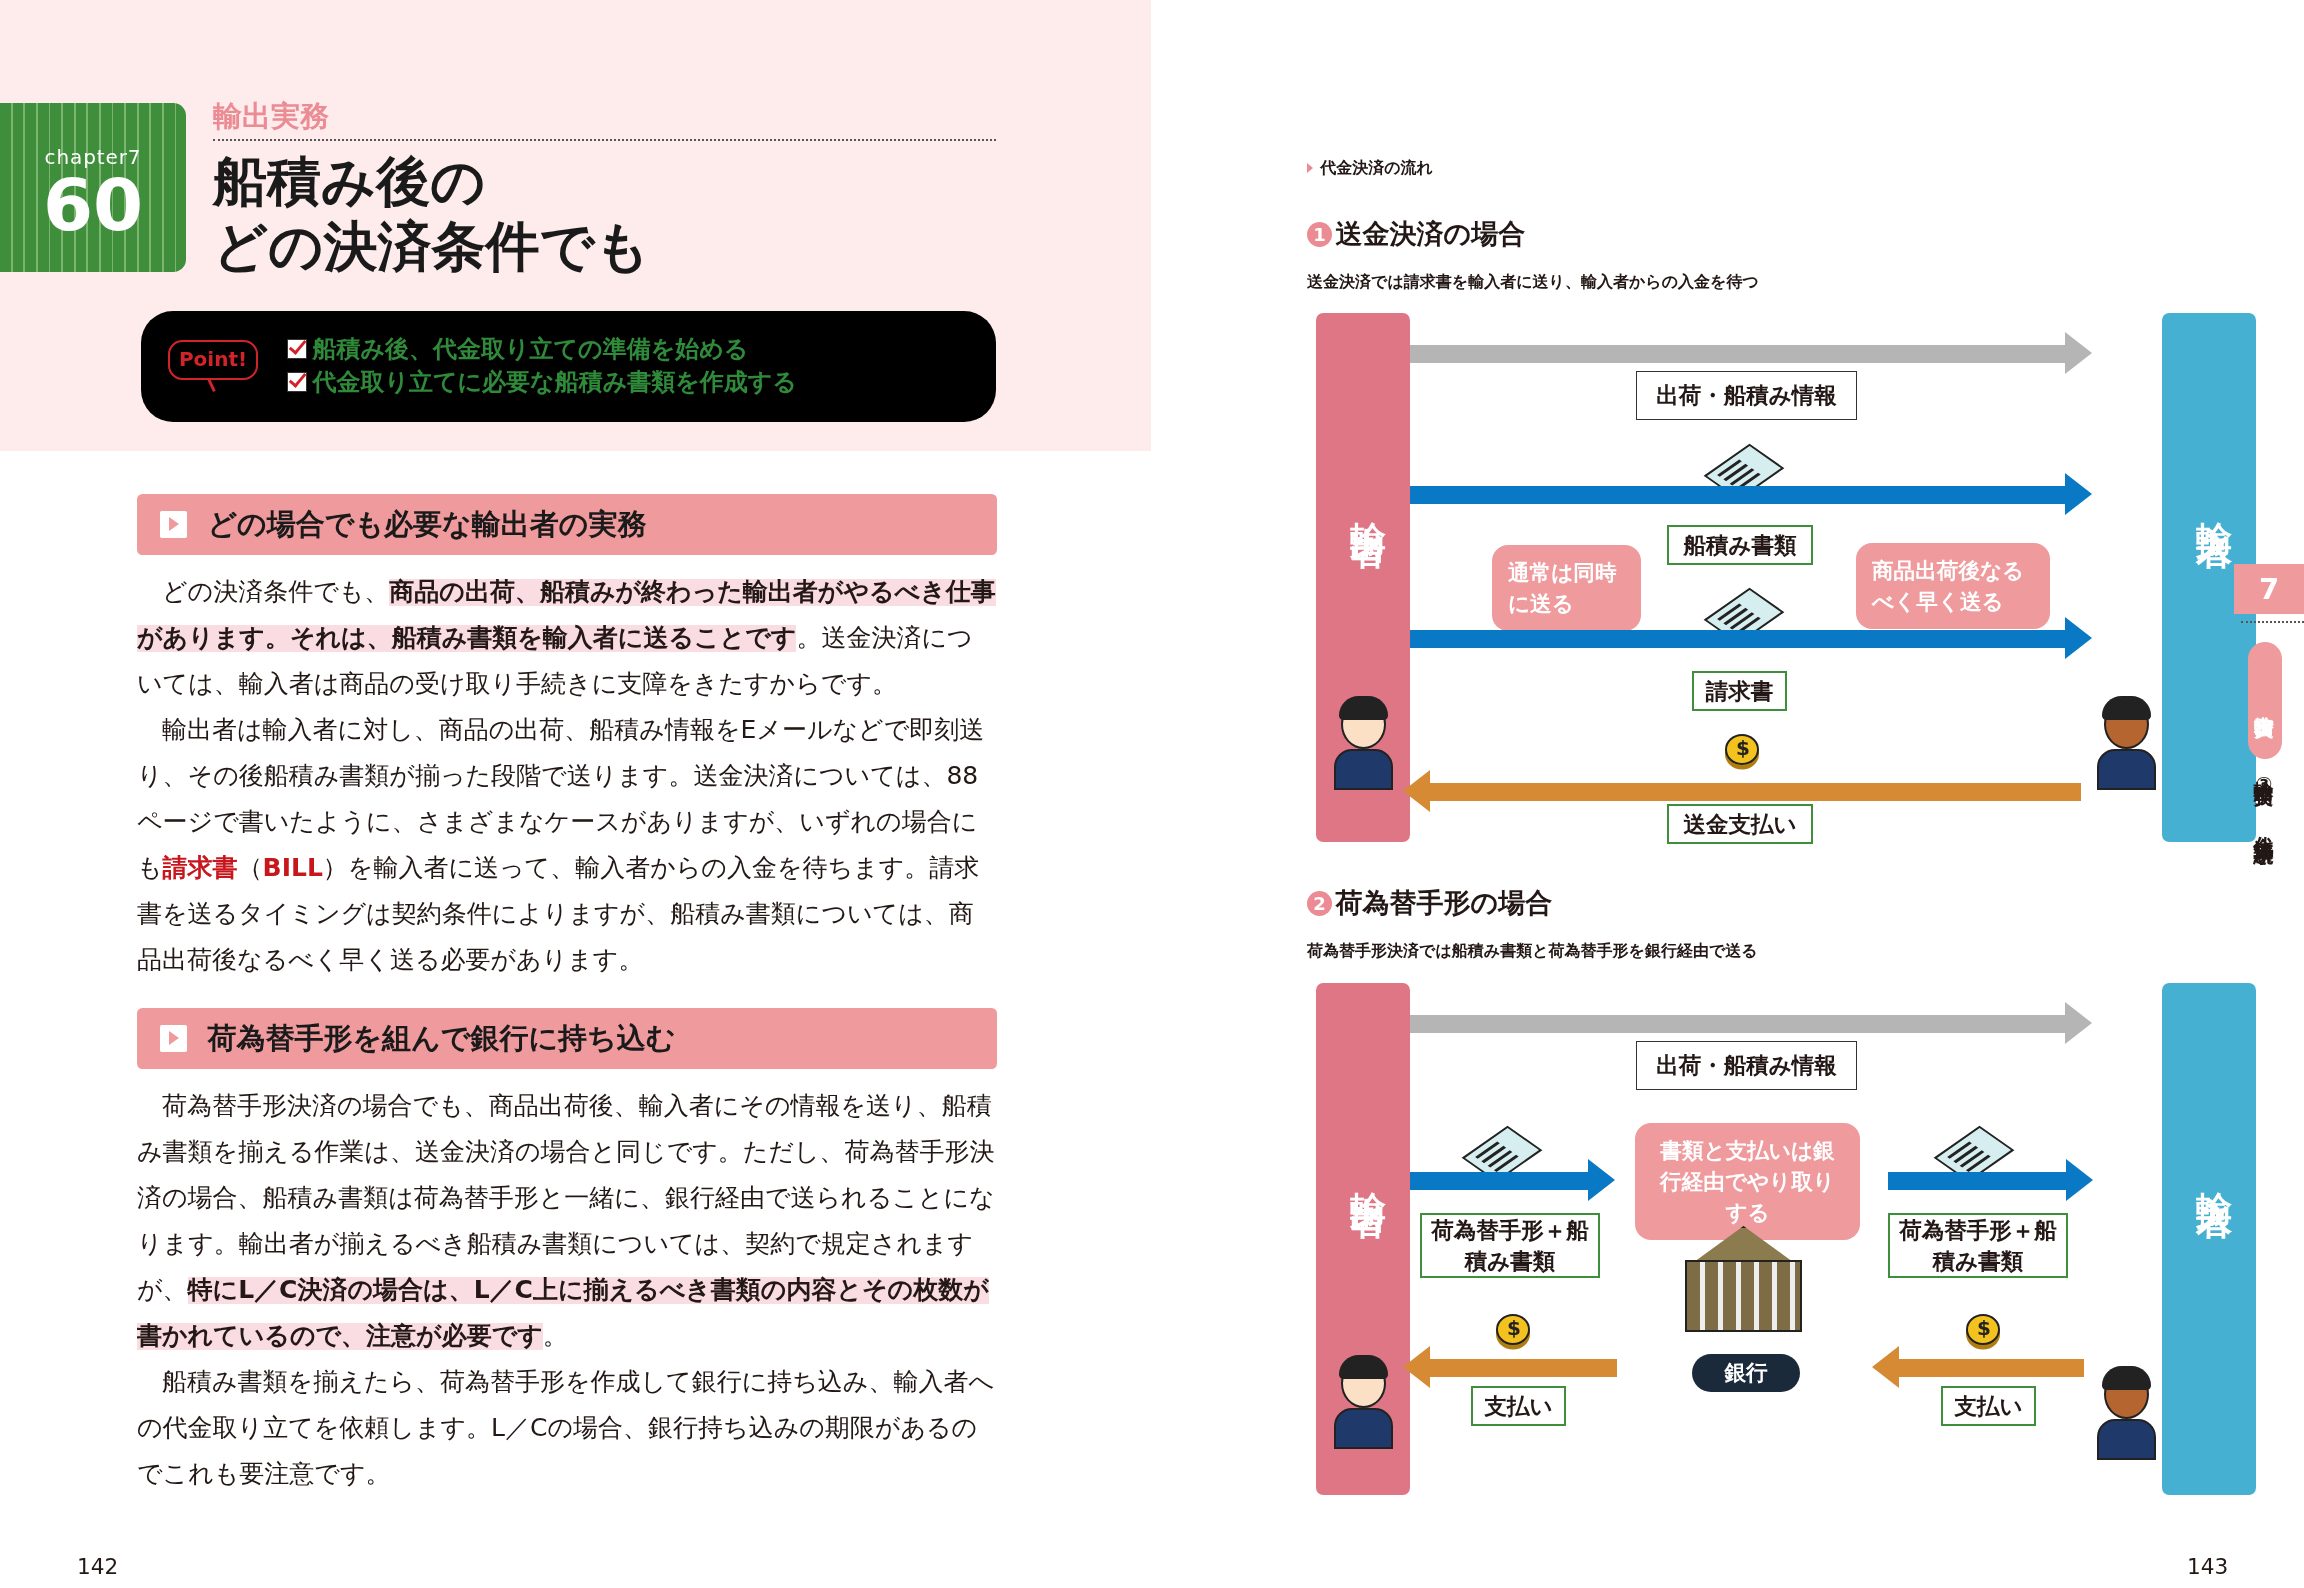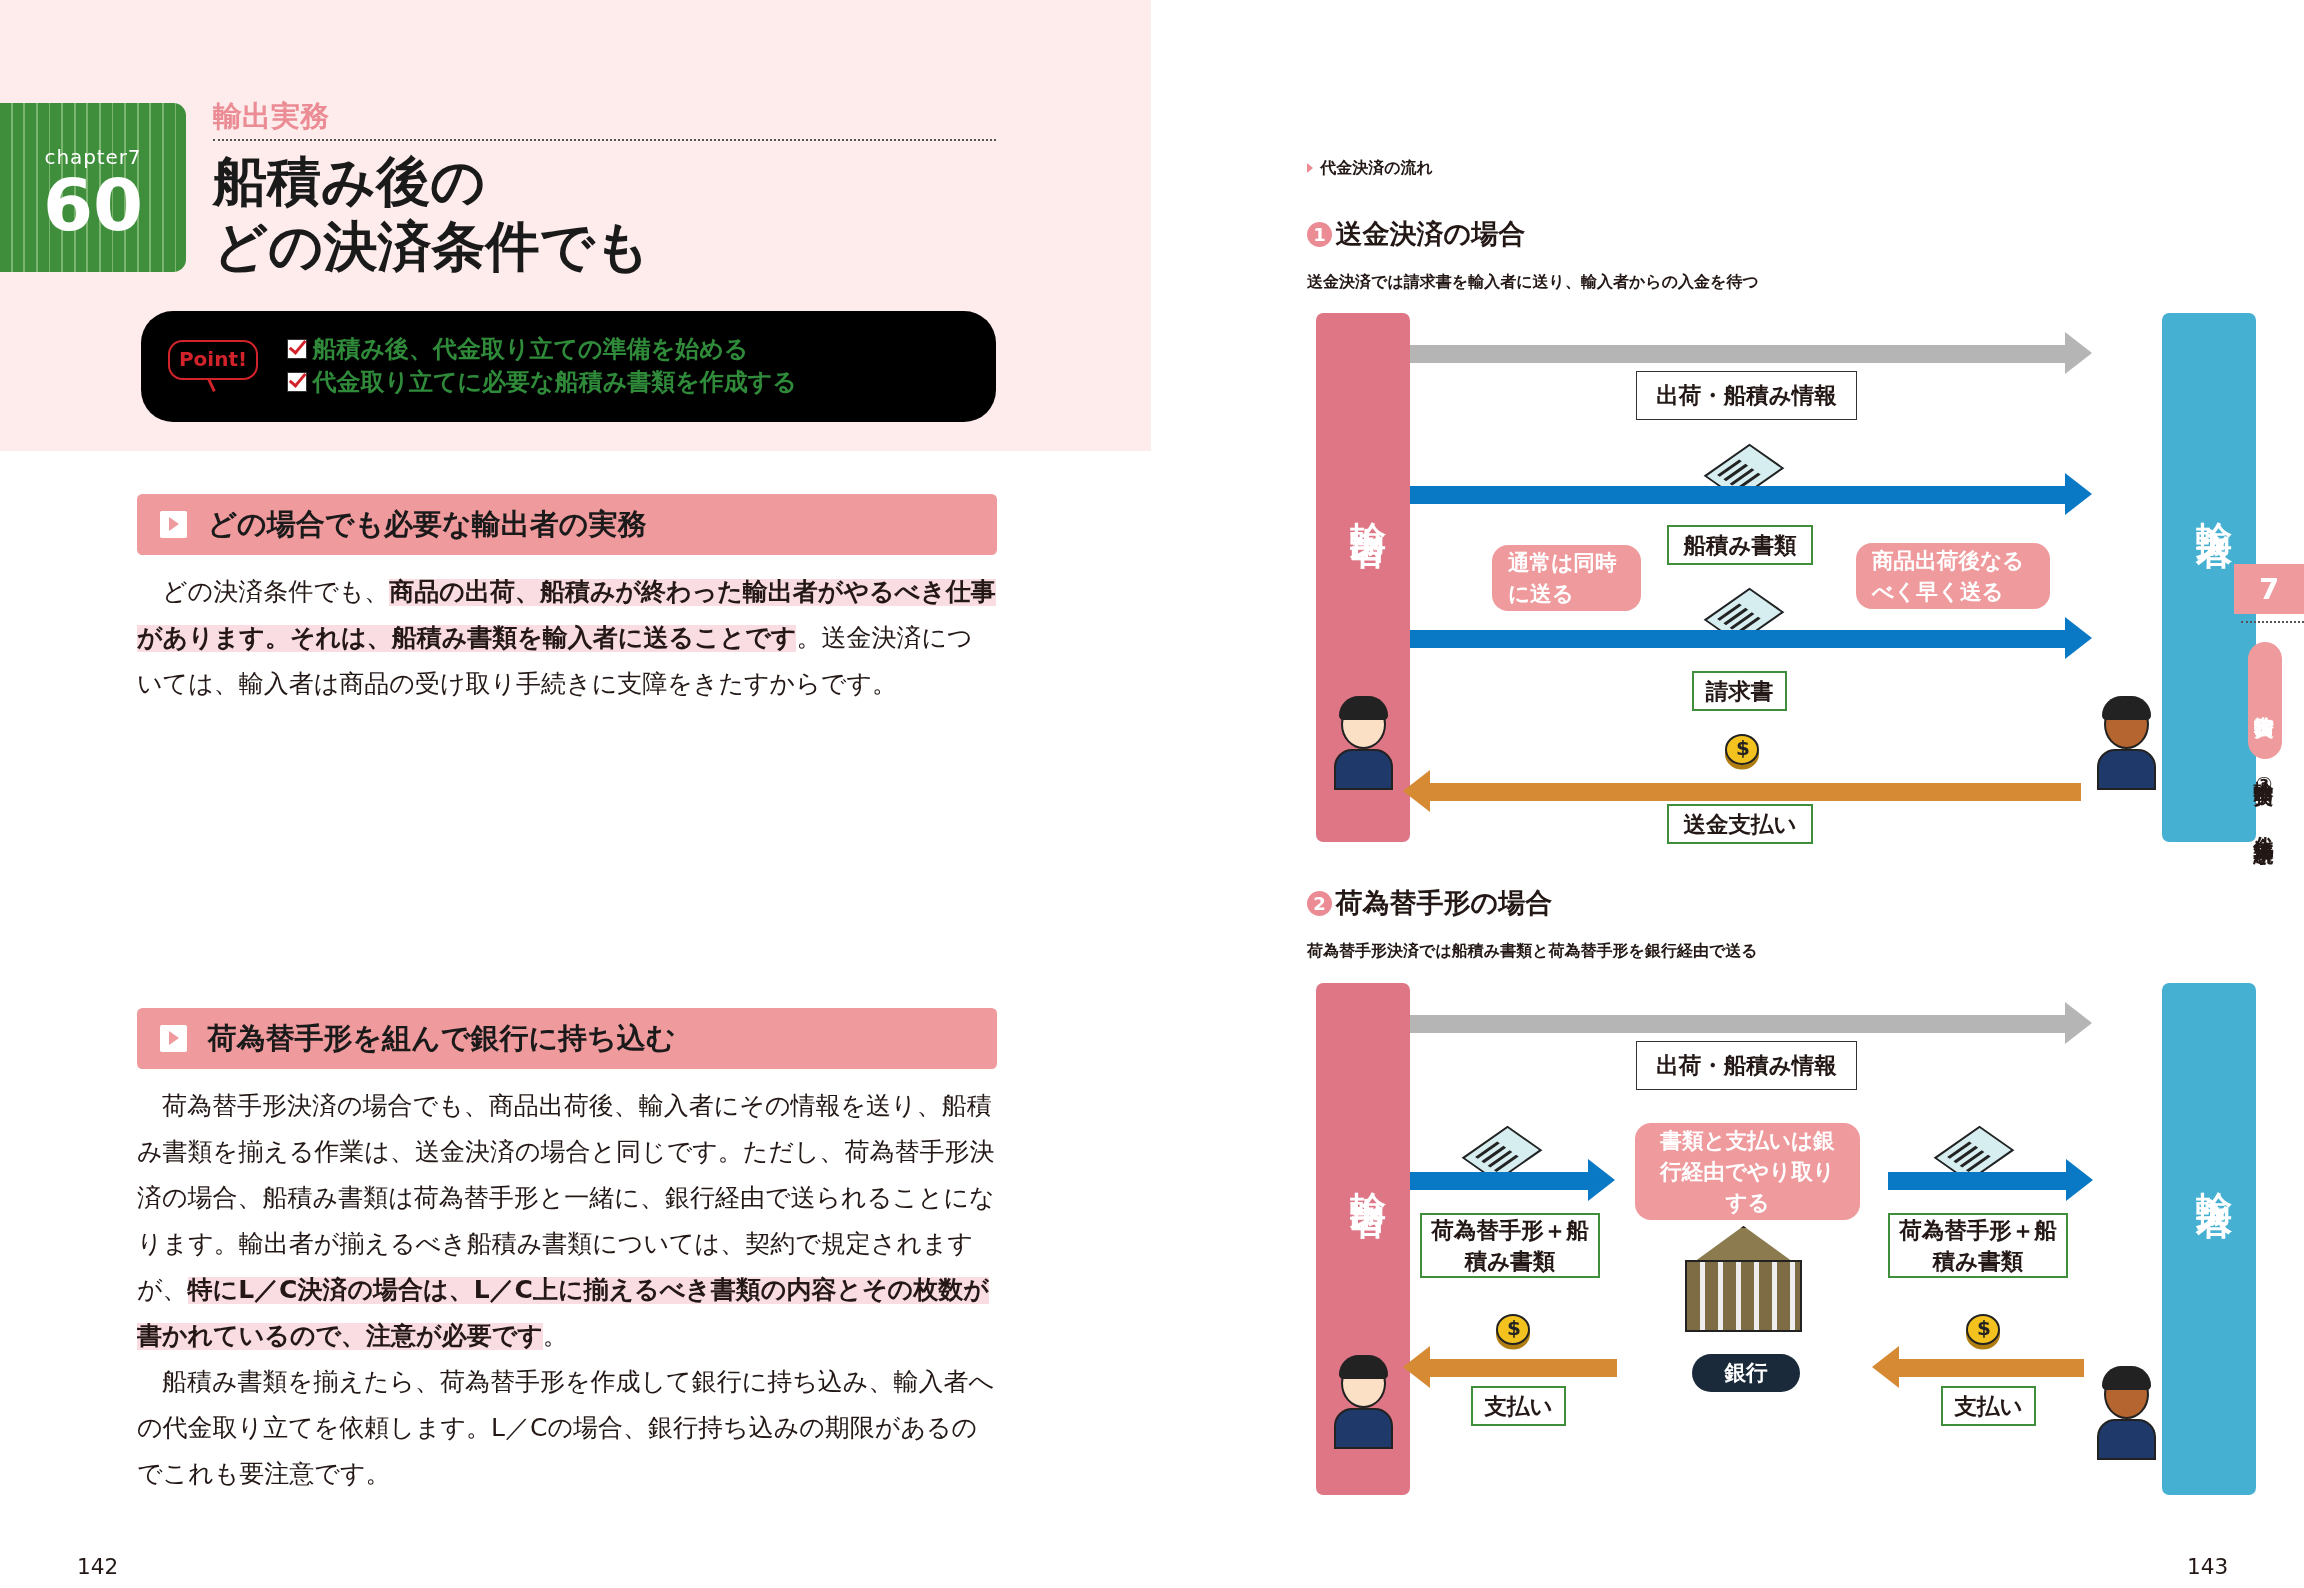--- a/index.html
+++ b/index.html
@@ -40,21 +40,21 @@
 .col.imp{right:0;background:#45b0d1}
 .arrow{position:absolute;height:18px}
 .arrow.r:after{content:"";position:absolute;right:-25px;top:-12.6px;border-left:27px solid currentColor;border-top:21.6px solid transparent;border-bottom:21.6px solid transparent}
 .arrow.l:before{content:"";position:absolute;left:-25px;top:-12.6px;border-right:27px solid currentColor;border-top:21.6px solid transparent;border-bottom:21.6px solid transparent}
 .gray{background:#b5b5b5;color:#b5b5b5}
 .blue{background:#0a79c5;color:#0a79c5}
 .orange{background:#d68a34;color:#d68a34}
 .box{position:absolute;background:#fff;font-size:22.5px;font-weight:bold;text-align:center;display:flex;align-items:center;justify-content:center;line-height:31px}
 .box.k{border:1.8px solid #333}
 .box.g{border:2.7px solid #3e8e3c}
-.bubble{position:absolute;background:#ef9a9d;color:#fff;font-size:21.6px;font-weight:bold;border-radius:16px;padding:2px 16px;line-height:31px}
+.bubble{position:absolute;background:#ef9a9d;color:#fff;font-size:21.6px;font-weight:bold;border-radius:16px;padding:12px 16px;line-height:31px}
 .doc{position:absolute;width:56px;height:40px;background:#d7eef0;border:2.7px solid #222;transform:rotate(-35deg) skewX(20deg)}
 .doc:before{content:"";position:absolute;left:7.2px;top:5.4px;width:27px;height:2.7px;background:#222;box-shadow:0 7.2px #222,0 14.4px #222,0 21.6px #222}
 .coin{position:absolute;width:34px;height:31px;border-radius:50%;background:#f4c21f;border:2.7px solid #222;box-shadow:0 4.5px 0 #b07d10}
 .coin:after{content:"$";position:absolute;left:9px;top:0;font-size:20px;font-weight:bold;color:#222}
 .person{position:absolute;width:59px;height:90px}
 .person .hd{position:absolute;left:7.2px;top:0;width:45px;height:49px;border-radius:50%;background:#fbe0c6;border:2.7px solid #222}
 .person .hair{position:absolute;left:5.4px;top:-3.6px;width:49px;height:23.4px;border-radius:24px 24px 5.4px 5.4px;background:#222}
 .person .bd{position:absolute;left:0;top:49px;width:59px;height:41px;border-radius:18px 18px 0 0;background:#1f3a6a;border:2.7px solid #222}
 .person.f .hd{background:#b5652f}
 .bank{position:absolute;width:135px;height:117px}
@@ -93,20 +93,21 @@
       </li>
   </ul>
 </div>
 
 <div class="abs sec" style="top:494px">
   <span class="tri"></span>
   <span class="t">どの場合でも必要な輸出者の実務</span>
 </div>
 <div class="abs body" style="top:569px">
   <p><span>どの決済条件でも、</span><span class="hl">商品の出荷、船積みが終わった輸出者がやるべき仕事があります。それは、船積み書類を輸入者に送ることです</span><span>。送金決済については、輸入者は商品の受け取り手続きに支障をきたすからです。</span></p>
+  <p><span>輸出者は輸入者に対し、商品の出荷、船積み情報をEメールなどで即刻送り、その後船積み書類が揃った段階で送ります。送金決済については、88ページで書いたように、さまざまなケースがありますが、いずれの場合にも</span><span class="red">請求書</span><span>（</span><span class="red">BILL</span><span>）を輸入者に送って、輸入者からの入金を待ちます。請求書を送るタイミングは契約条件によりますが、船積み書類については、商品出荷後なるべく早く送る必要があります。</span></p>
 </div>
 
 <div class="abs sec" style="top:1008px">
   <span class="tri"></span>
   <span class="t">荷為替手形を組んで銀行に持ち込む</span>
 </div>
 <div class="abs body" style="top:1083px">
   <p><span>荷為替手形決済の場合でも、商品出荷後、輸入者にその情報を送り、船積み書類を揃える作業は、送金決済の場合と同じです。ただし、荷為替手形決済の場合、船積み書類は荷為替手形と一緒に、銀行経由で送られることになります。輸出者が揃えるべき船積み書類については、契約で規定されますが、</span><span class="hl">特にL／C決済の場合は、L／C上に揃えるべき書類の内容とその枚数が書かれているので、注意が必要です</span><span>。</span></p>
   <p>船積み書類を揃えたら、荷為替手形を作成して銀行に持ち込み、輸入者への代金取り立てを依頼します。L／Cの場合、銀行持ち込みの期限があるのでこれも要注意です。</p>
 </div>

